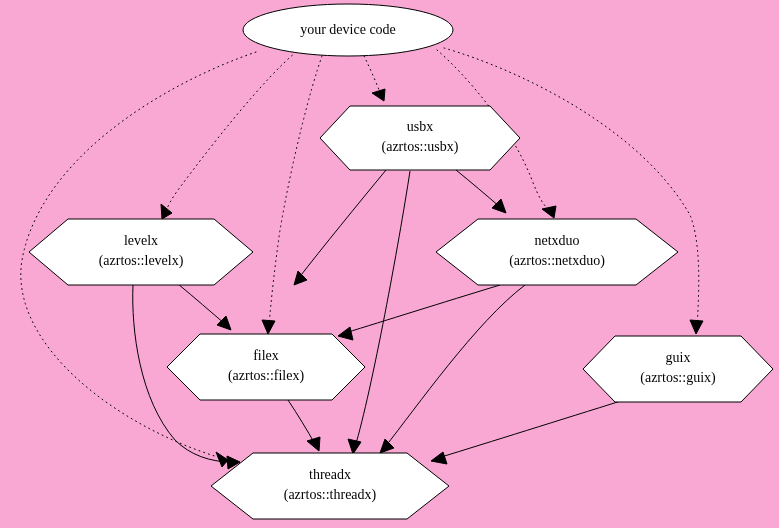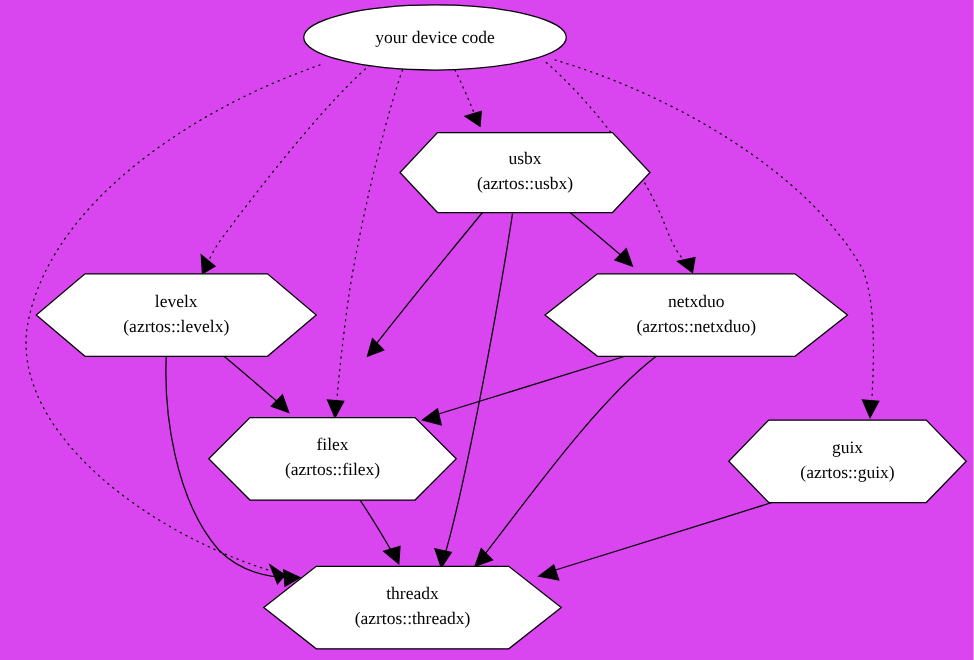--- a/index.html
+++ b/index.html
@@ -4,21 +4,21 @@
 <style>
   html, body {
     margin: 0;
     padding: 0;
     background: #ffffff;
   }
   #graph-canvas {
     position: relative;
     width: 779px;
     height: 528px;
-    background: #d946ef;
+    background: #f9a8d4;
     overflow: hidden;
     font-family: "Liberation Serif", "DejaVu Serif", serif;
   }
   svg#graph-svg {
     display: block;
     width: 779px;
     height: 528px;
   }
   .node-shape {
     fill: #ffffff;

